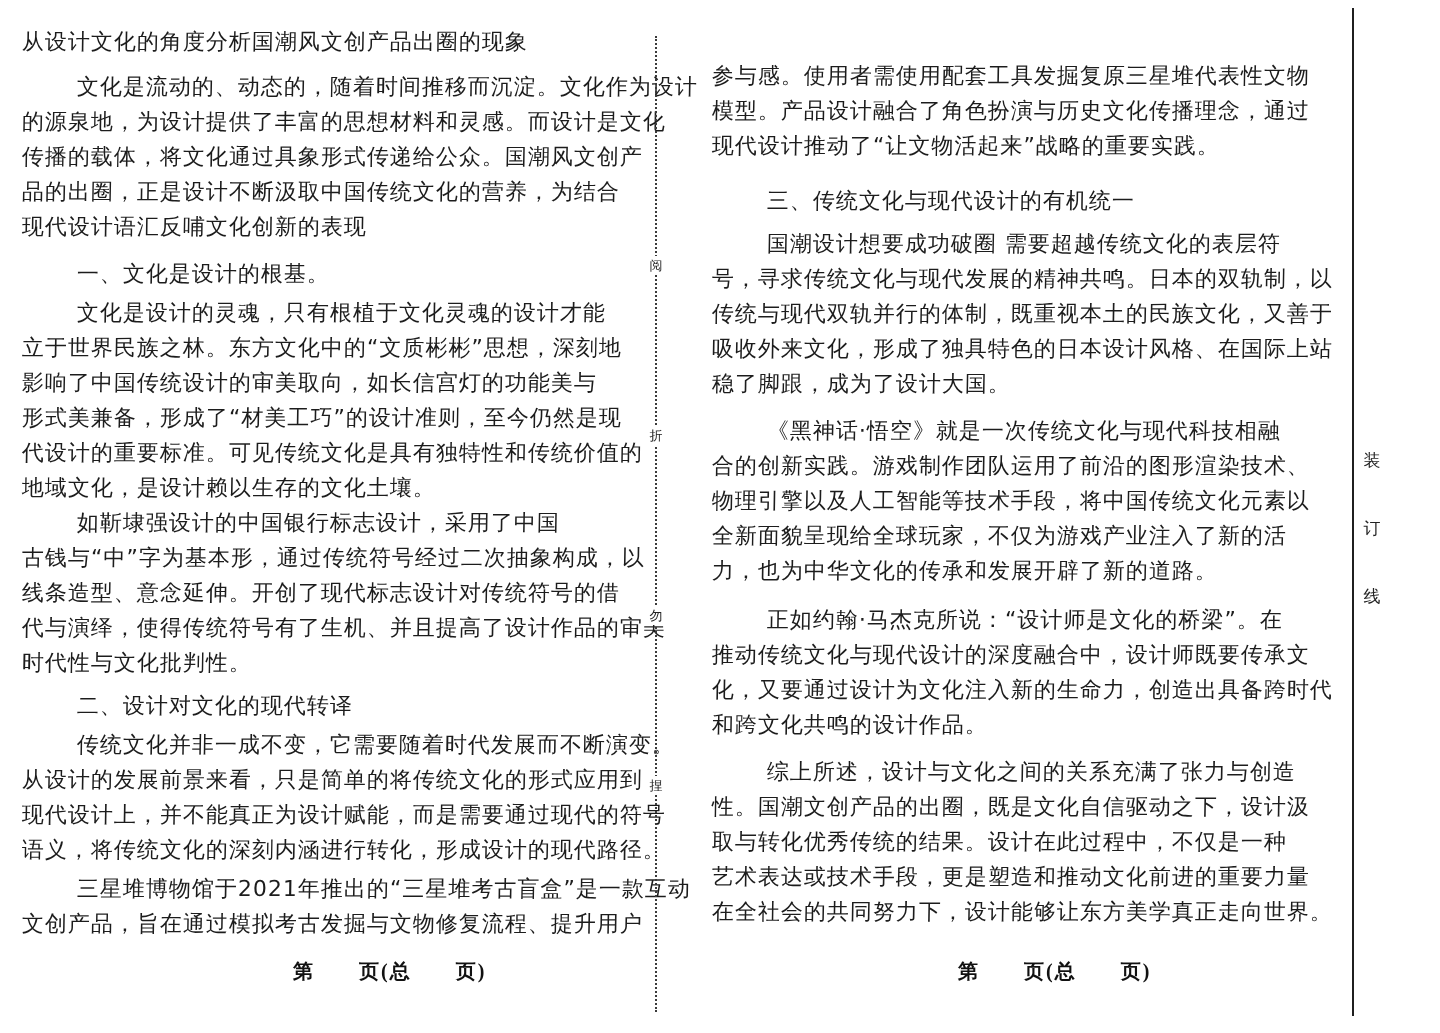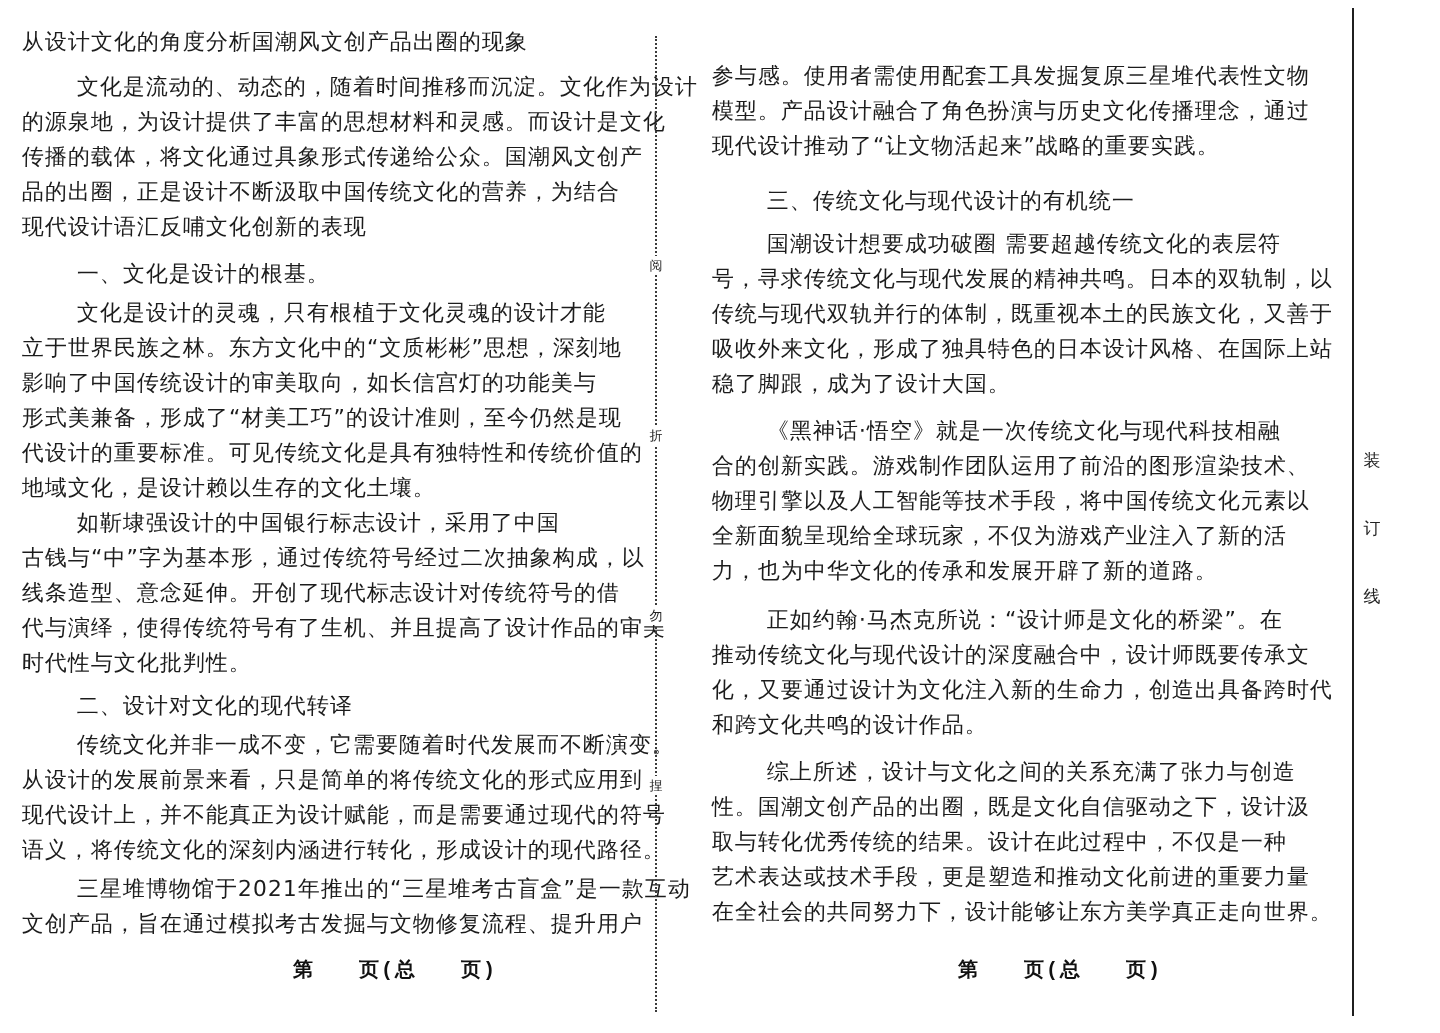--- a/index.html
+++ b/index.html
@@ -14,21 +14,21 @@
   .hline{
     height:35px;line-height:35px;font-size:22px;letter-spacing:1px;
     white-space:nowrap;color:#1c1c1c;
     
     transform:skewX(-1deg);
   }
   .hline.ind{padding-left:55px;}
   .footer{
     position:absolute;top:956px;height:30px;line-height:30px;
     font-size:20px;font-weight:700;color:#111111;letter-spacing:2px;
-    font-family:Liberation Mono, monospace;white-space:nowrap;
+    font-family:Liberation Serif, serif;white-space:nowrap;
   }
   .footer-left{left:293px;}
   .footer-right{left:958px;}
   .fold-line{
     position:absolute;left:655px;top:36px;height:976px;width:0;
     border-left:2px dotted #3a3a3a;
   }
   .fold-mark{
     position:absolute;left:645px;width:22px;text-align:center;
     font-size:13px;line-height:15px;color:#222;background:#ffffff;

